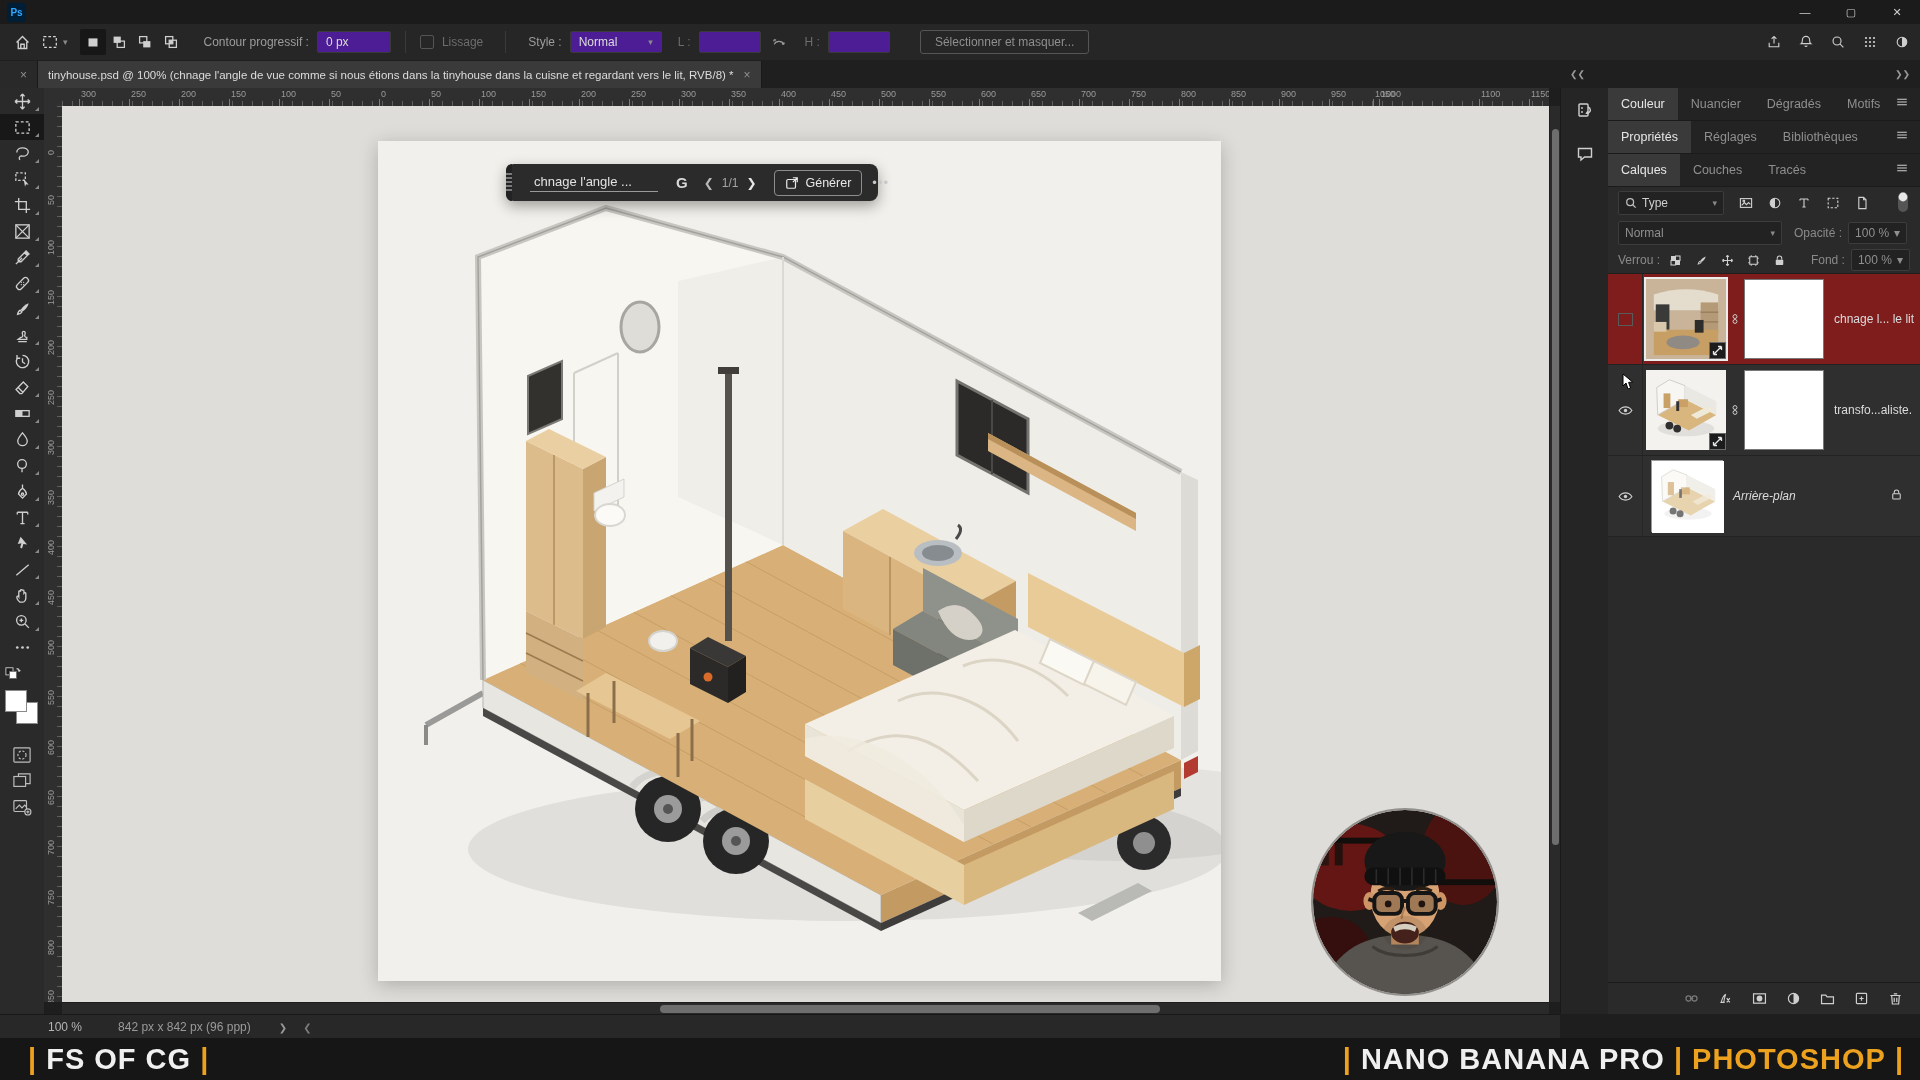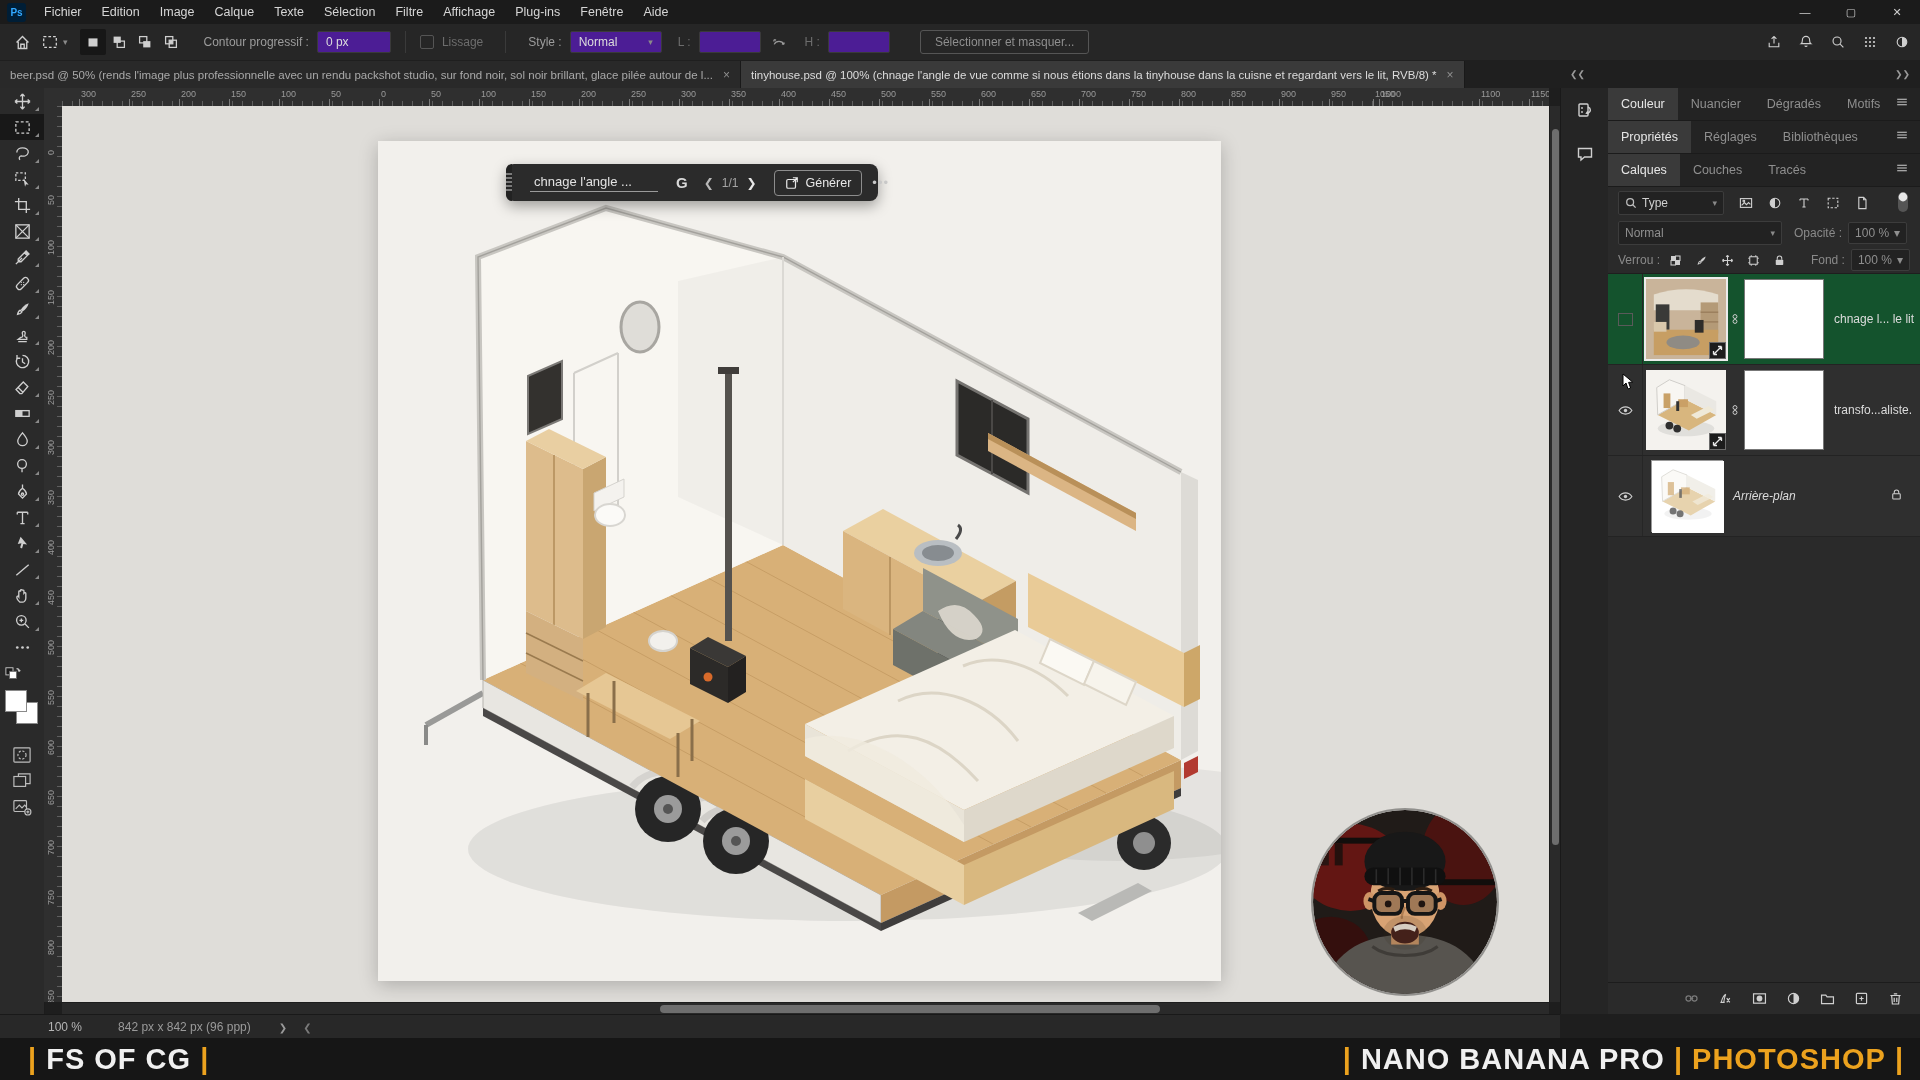--- a/index.html
+++ b/index.html
@@ -77,21 +77,21 @@
   .pgroup{height:32px;background:#232323;border-bottom:1px solid #1b1b1b;display:flex;align-items:center;position:relative}
   .ptab{height:32px;display:flex;align-items:center;padding:0 13px;font-size:12.5px;color:#8f8f8f}
   .ptab.active{background:#3a3a3a;color:#e6e6e6;font-weight:normal}
   .pmenu{position:absolute;right:10px;color:#9a9a9a}
   .lrowctl{display:flex;align-items:center;padding:0 10px;font-size:12px;color:#9c9c9c}
   .sel{background:#222;border:1px solid #3c3c3c;border-radius:2px;height:22px;display:flex;align-items:center;padding:0 6px;color:#cfcfcf}
   .sel .cd{margin-left:auto;color:#8a8a8a;font-size:9px}
   .valbox{background:#222;border:1px solid #3c3c3c;border-radius:2px;height:20px;display:flex;align-items:center;padding:0 6px;color:#8f8f8f}
   .layers{border-top:1px solid #1e1e1e}
   .lrow{display:flex;align-items:center;height:90px;background:#2f2f2f;border-bottom:1px solid #232323;position:relative}
-  .lrow.selected{background:#14532d}
+  .lrow.selected{background:#7f1d1d}
   .eyecol{width:34px;height:100%;border-right:1px solid #262626;display:flex;align-items:center;justify-content:center;position:relative}
   .lthumb{width:80px;height:80px;margin-left:3px;position:relative;background:#888}
   .lrow.selected .lthumb{box-shadow:0 0 0 2px #ececec}
   .lthumb svg{display:block}
   .sobadge{position:absolute;right:0;bottom:0;width:17px;height:17px;background:#1c1c1c;border:1px solid #6a6a6a;box-sizing:border-box}
   .lmask{width:80px;height:80px;background:#fff;border:1px solid #777;box-sizing:border-box}
   .chaincol{width:18px;display:flex;align-items:center;justify-content:center}
   .lname{font-size:12px;color:#dcdcdc;margin-left:10px;white-space:nowrap}
   .lname.italic{font-style:italic}
   .dock-bottom{position:absolute;left:0;bottom:0;width:100%;height:32px;border-top:1px solid #1c1c1c;background:#2a2a2a;
@@ -106,33 +106,20 @@
   .webcam{position:absolute;left:1313px;top:810px;width:184px;height:184px;border-radius:50%;overflow:hidden;box-shadow:0 0 0 2px rgba(0,0,0,.35)}
   .flexg{display:flex;align-items:center}
 </style>
 </head>
 <body>
 
 <div class="app">
 
   <div class="menubar">
     <div class="ps-logo">Ps</div>
-    <div id="menu-items" class="flexg">
-        <span class="menu-item">Fichier</span>
-        <span class="menu-item">Edition</span>
-        <span class="menu-item">Image</span>
-        <span class="menu-item">Calque</span>
-        <span class="menu-item">Texte</span>
-        <span class="menu-item">Sélection</span>
-        <span class="menu-item">Filtre</span>
-        <span class="menu-item">Affichage</span>
-        <span class="menu-item">Plug-ins</span>
-        <span class="menu-item">Fenêtre</span>
-        <span class="menu-item">Aide</span>
-      </div>
     <div class="win-controls" id="win-controls">
         <span class="win-btn">—</span>
         <span class="win-btn">▢</span>
         <span class="win-btn">✕</span>
       </div>
   </div>
 
   <div class="optionsbar">
     <span class="obtn" style="margin:0 10px 0 14px">
       <svg width="17" height="17" viewBox="0 0 20 20" fill="none" stroke="#cfcfcf" stroke-width="1.6">
@@ -226,21 +213,20 @@
           <svg width="16" height="16" viewBox="0 0 20 20" fill="none" stroke="#cfcfcf" stroke-width="1.4">
             <circle cx="10" cy="10" r="6"></circle>
             <path d="M10 4a6 6 0 0 1 0 12z" fill="#cfcfcf" stroke="none"></path>
           </svg>
         </span>
       </span>
   </div>
 
   <div class="tabbar" id="tabbar">
       <div class="doc-tab">
-        <span class="title">beer.psd @ 50% (rends l'image plus professionnelle avec un rendu packshot studio, sur fond noir, sol noir brillant, glace pilée autour de l...</span>
         <span class="x">×</span>
       </div>
       <div class="doc-tab active">
         <span class="title">tinyhouse.psd @ 100% (chnage l'angle de vue comme si nous étions dans la tinyhouse dans la cuisne et regardant vers le lit, RVB/8) *</span>
         <span class="x">×</span>
       </div>
     </div>
 
   <div class="toolbar">
     <div id="toolbar-tools">

